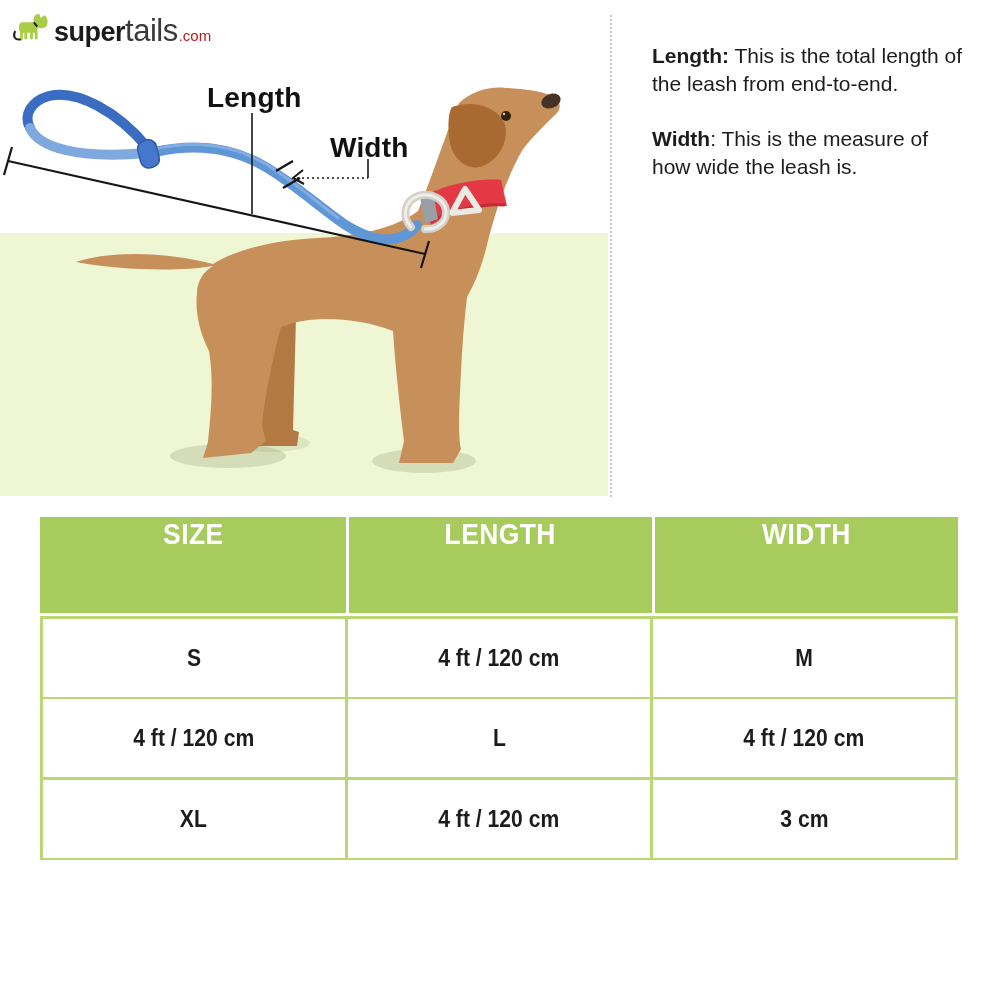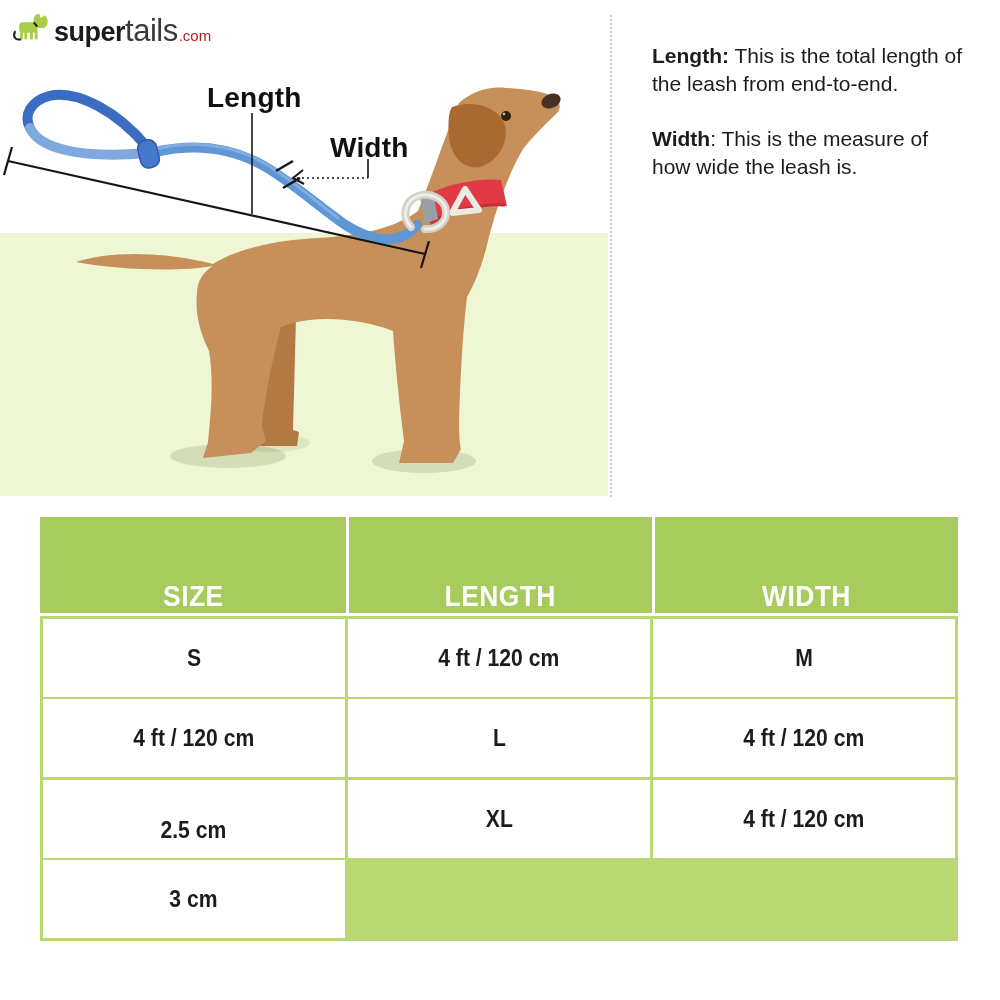--- a/index.html
+++ b/index.html
@@ -32,21 +32,21 @@
   .info .p2 { margin-top:27px; }
   .info .note { margin-top:22px; font-style:italic; padding-left:6px; }
   .info b { font-weight:700; }
   
   .size-table { position:absolute; left:40px; top:517px; width:918px; }
   .thead {
     display:grid; grid-template-columns:1fr 1fr 1fr;
     background:#a7cb5c; height:96px;
   }
   .th {
-    display:flex; align-items:flex-end; justify-content:center;
+    display:flex; align-items:flex-start; justify-content:center;
     color:#ffffff; font-weight:700; font-size:30px; letter-spacing:0.5px;
   }
   .th + .th { border-left:3px solid #ffffff; }
   .th span, .td span { display:inline-block; transform:scaleX(0.88); }
   .tbody {
     display:grid; grid-template-columns:1fr 1fr 1fr;
     grid-auto-rows:78px; gap:2.5px;
     background:#b9d874; padding:2.5px;
     border-top:3px solid #ffffff;
   }
@@ -194,23 +194,20 @@
       <div class="td">
           <span>4 ft / 120 cm</span>
         </div>
 
       <div class="td">
           <span>L</span>
         </div>
       <div class="td">
           <span>4 ft / 120 cm</span>
         </div>
-      <div class="td offset-down">
-          <span>2.5 cm</span>
-        </div>
 
       <div class="td">
           <span>XL</span>
         </div>
       <div class="td">
           <span>4 ft / 120 cm</span>
         </div>
       <div class="td">
           <span>3 cm</span>
         </div>

